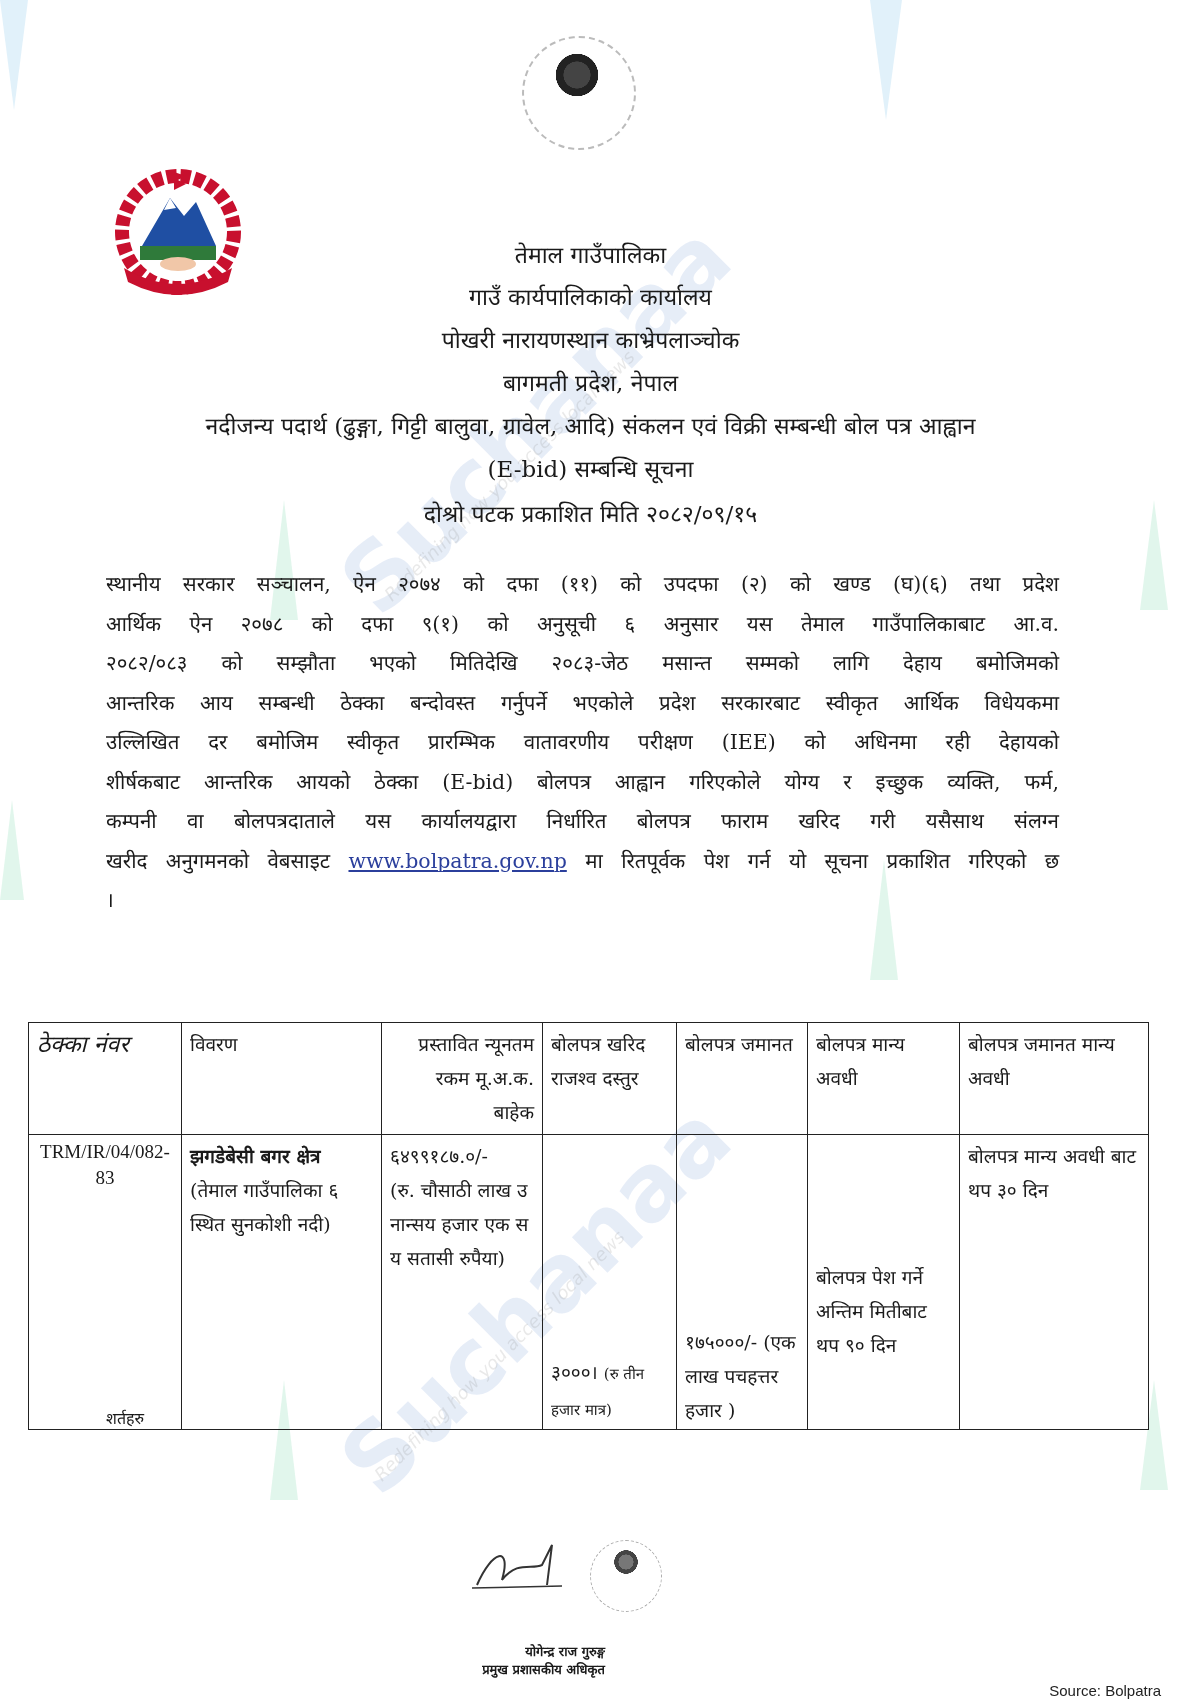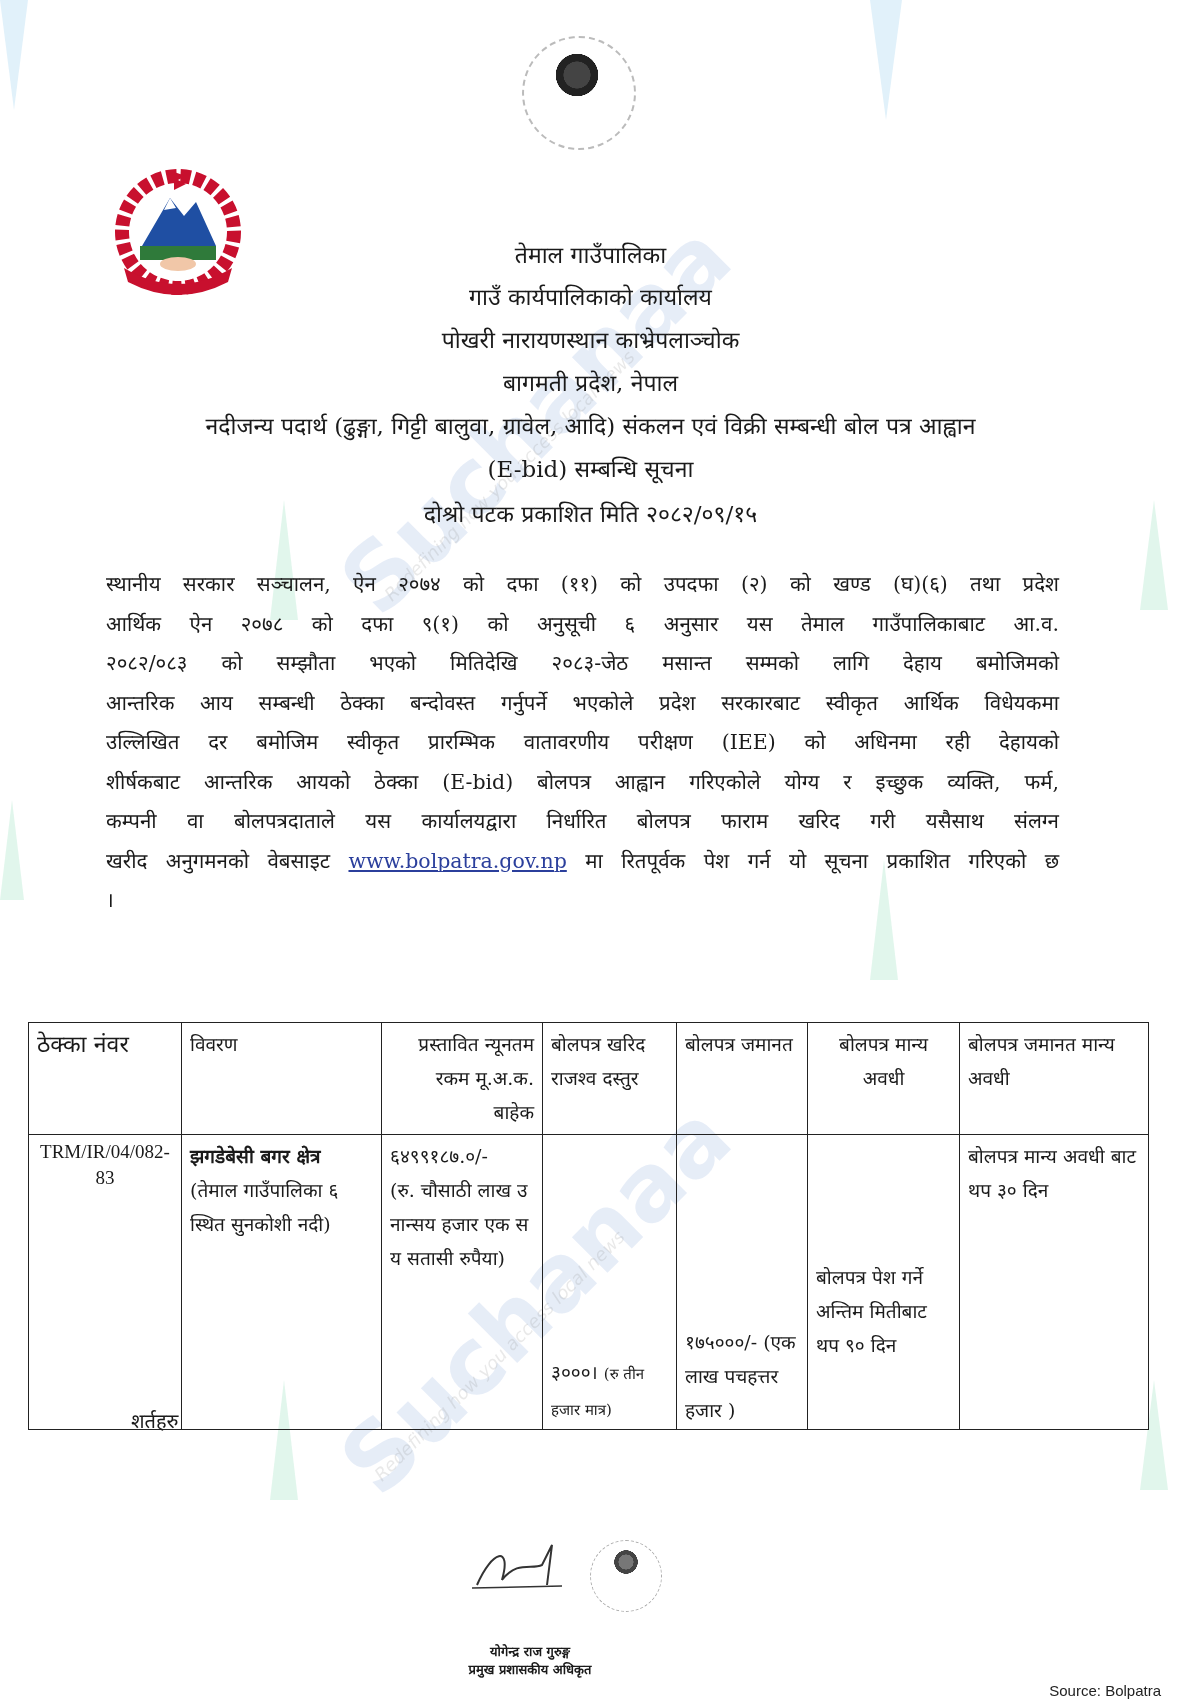--- a/index.html
+++ b/index.html
@@ -9,21 +9,21 @@
   .wm-text{position:absolute;color:#3b6fc4;opacity:.12;font-family:"DejaVu Sans",sans-serif;font-weight:bold;transform:rotate(-45deg);transform-origin:left top;white-space:nowrap;}
   .wm-sub{position:absolute;color:#888;opacity:.18;font-family:"DejaVu Sans",sans-serif;font-style:italic;transform:rotate(-45deg);transform-origin:left top;white-space:nowrap;font-size:18px;}
   .header-line{position:absolute;left:0;width:1181px;text-align:center;font-size:23px;}
   .para{position:absolute;left:106px;width:953px;font-size:20.5px;line-height:39.5px;text-align:justify;text-align-last:justify;}
   .para .last{text-align-last:left;}
   .para a{color:#2b3f9c;text-decoration:underline;}
   table.bid{position:absolute;left:28px;top:1022px;border-collapse:collapse;font-size:19px;line-height:34px;}
   table.bid td{border:1.6px solid #222;vertical-align:top;padding:4px 8px 2px 8px;}
   .hdr td{height:105px;}
   .row td{height:232px;}
-  .big{font-size:23px;}
+  .big{font-size:23px;font-style:italic;}
   .bold{font-weight:bold;}
   .small{font-size:15px;}
   .center{text-align:center;margin-top:48px;}
   .seal{position:absolute;border-radius:50%;}
   .source{position:absolute;right:20px;top:1682px;font-family:"Liberation Sans",sans-serif;font-size:15px;color:#222;text-align:right;}
 </style>
 </head>
 <body>
 
 <div class="wm-arrow" style="left:0;top:0;border-left:14px solid transparent;border-right:14px solid transparent;border-top:110px solid #a8d8f0;"></div>
@@ -79,21 +79,21 @@
 </div>
 
 <table class="bid">
   <tbody>
       <tr class="hdr">
     <td style="width:136px;" class="big">ठेक्का नंवर</td>
     <td style="width:183px;">विवरण</td>
     <td style="width:144px;text-align:right;">प्रस्तावित न्यूनतम रकम मू.अ.क. बाहेक</td>
     <td style="width:117px;">बोलपत्र खरिद राजश्व दस्तुर</td>
     <td style="width:114px;">बोलपत्र जमानत</td>
-    <td style="width:135px;text-align:center;">बोलपत्र मान्य अवधी</td>
+    <td style="width:135px;">बोलपत्र मान्य अवधी</td>
     <td style="width:172px;">बोलपत्र जमानत मान्य अवधी</td>
   </tr>
   <tr class="row">
     <td class="center" style="font-family:'Liberation Serif',serif;font-size:19px;line-height:26px;word-break:break-all;">TRM/IR/04/082-83</td>
     <td>
       <span class="bold">झगडेबेसी बगर क्षेत्र</span>
       <span>(तेमाल गाउँपालिका ६ स्थित सुनकोशी नदी)</span>
     </td>
     <td style="word-break:break-all;">
       <span>६४९९१८७.०/-</span><br>
@@ -106,29 +106,29 @@
     <td style="vertical-align:bottom;border-radius:32px;">
       <span>१७५०००/-</span>
       <span>(एक लाख पचहत्तर हजार  )</span>
     </td>
     <td style="vertical-align:middle;padding-top:60px;">बोलपत्र पेश गर्ने अन्तिम मितीबाट थप ९० दिन</td>
     <td>बोलपत्र मान्य अवधी बाट थप ३० दिन</td>
   </tr>
 </tbody>
   </table>
 
-<div class="abs" style="left:106px;top:1407px;font-size:20px;margin-left:25px;">शर्तहरु</div>
+<div class="abs" style="left:106px;top:1407px;font-size:16px;">शर्तहरु</div>
 
 <div class="abs" style="left:472px;top:1540px;width:90px;height:50px;">
   <svg width="90" height="50" viewBox="0 0 90 50">
       <path d="M5,45 C20,10 40,5 30,40 C45,20 60,30 70,25 L80,5 L75,45" fill="none" stroke="#333" stroke-width="2"></path>
       <line x1="0" y1="48" x2="90" y2="46" stroke="#333" stroke-width="1.5"></line>
     </svg>
 </div>
-<div class="abs center" style="left:455px;top:1595px;width:150px;font-size:13px;font-weight:bold;line-height:18px;font-family:'DejaVu Sans',sans-serif;">
+<div class="abs center" style="left:455px;top:1595px;width:150px;font-size:13px;font-weight:bold;line-height:18px;font-family:'DejaVu Sans',sans-serif;text-align:right;">
   <div>योगेन्द्र राज गुरुङ्ग</div>
   <div>प्रमुख प्रशासकीय अधिकृत</div>
 </div>
 <div class="seal" style="left:590px;top:1540px;width:70px;height:70px;border:1.5px dashed #aaa;">
   <div class="seal" style="left:20px;top:6px;width:30px;height:30px;background:radial-gradient(circle,#777 35%,#444 36%,#444 55%,#fff 56%);"></div>
 </div>
 
 <div class="source">Source: Bolpatra</div>
 
 </body></html>

